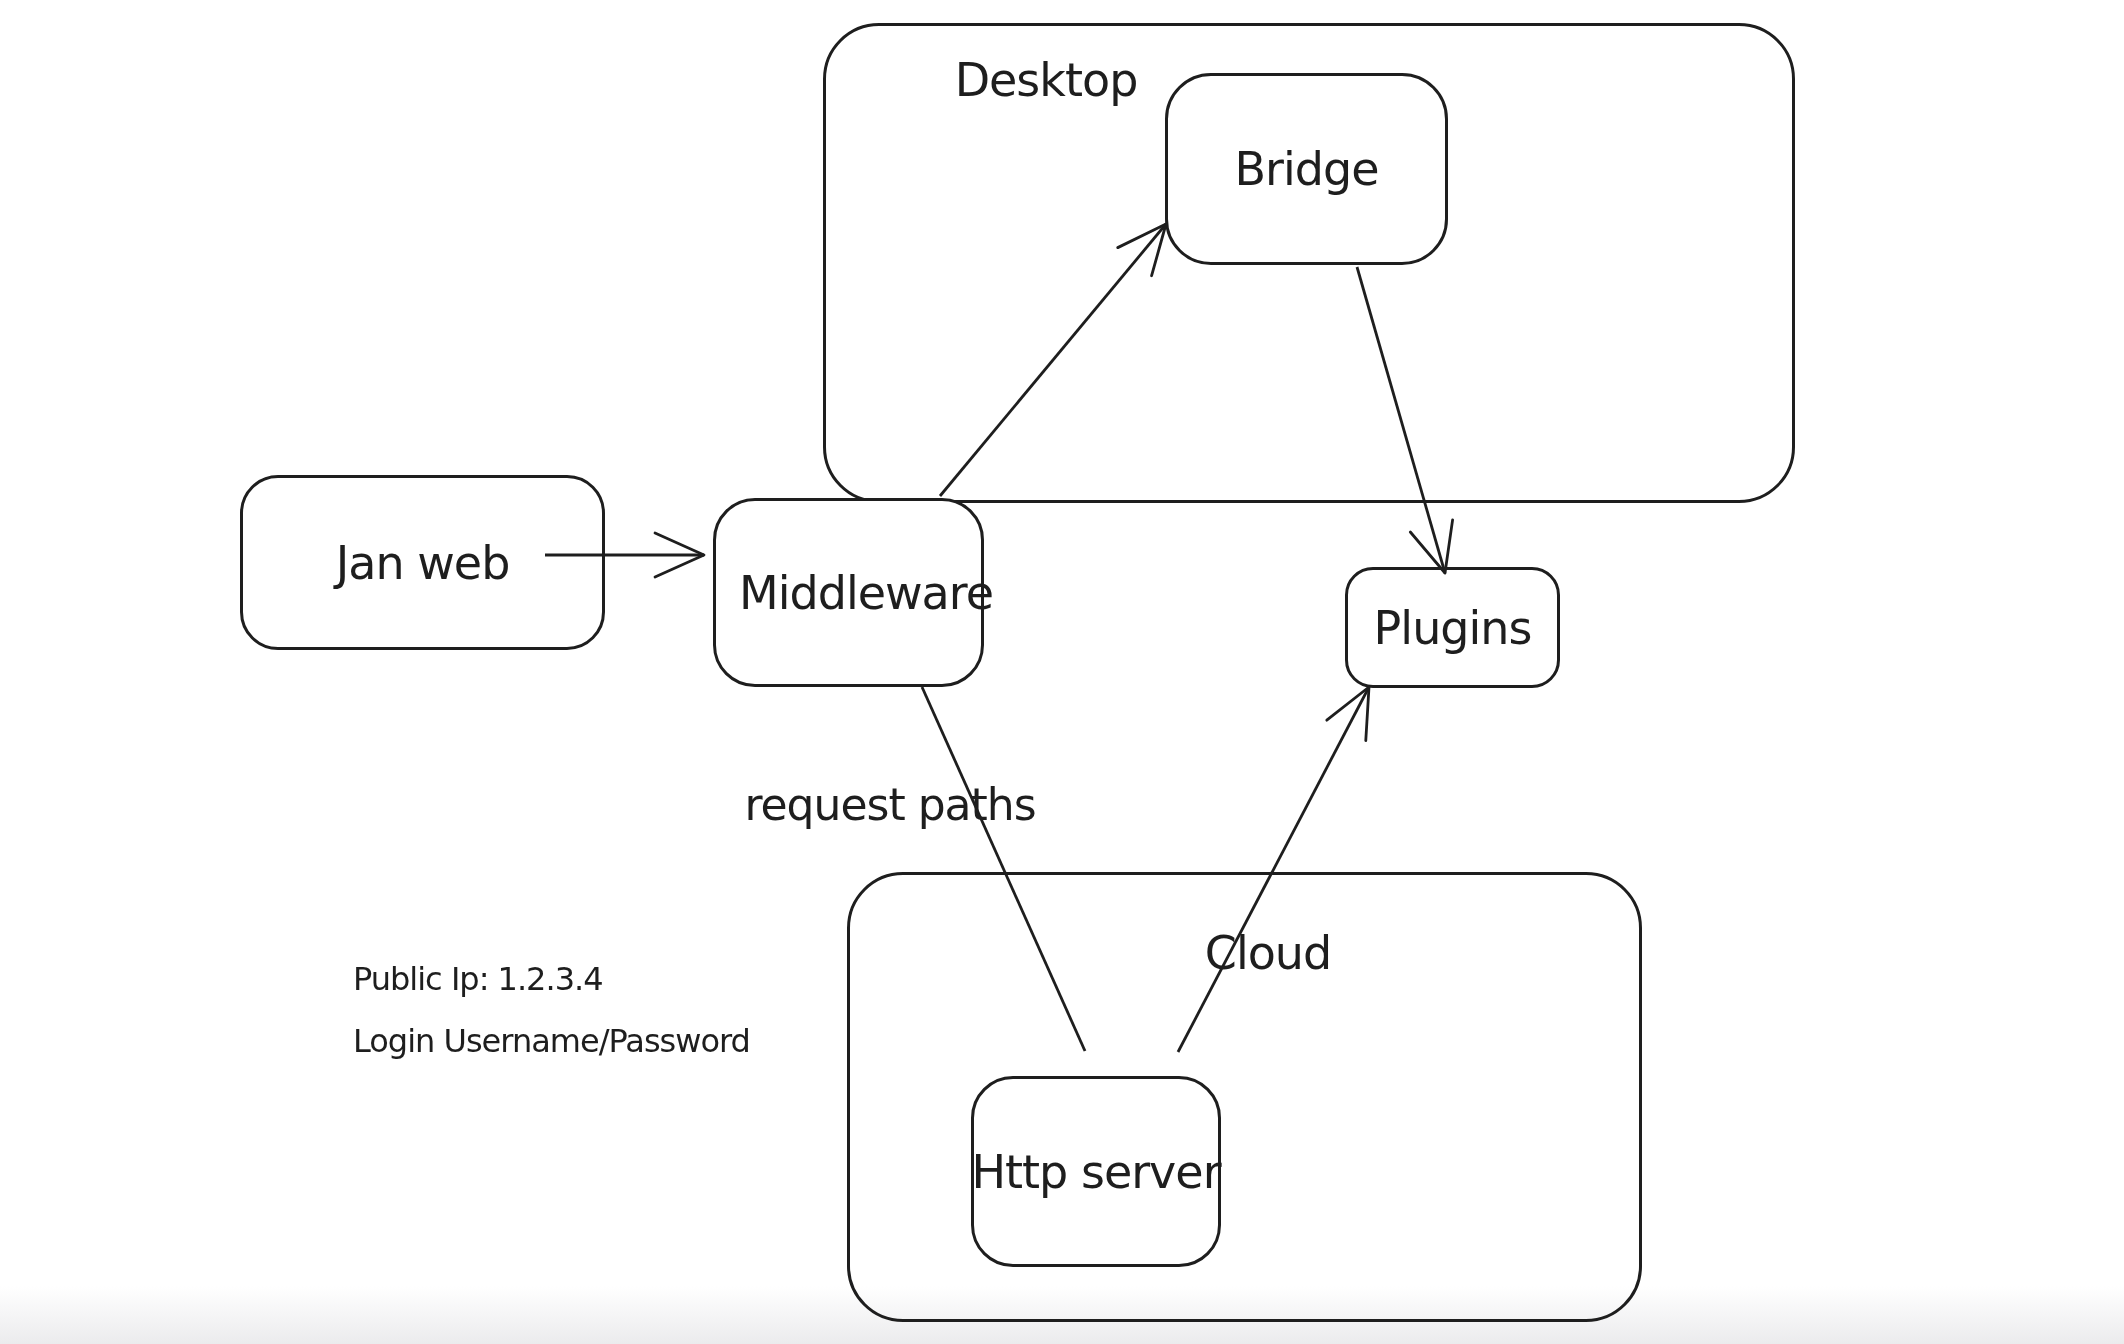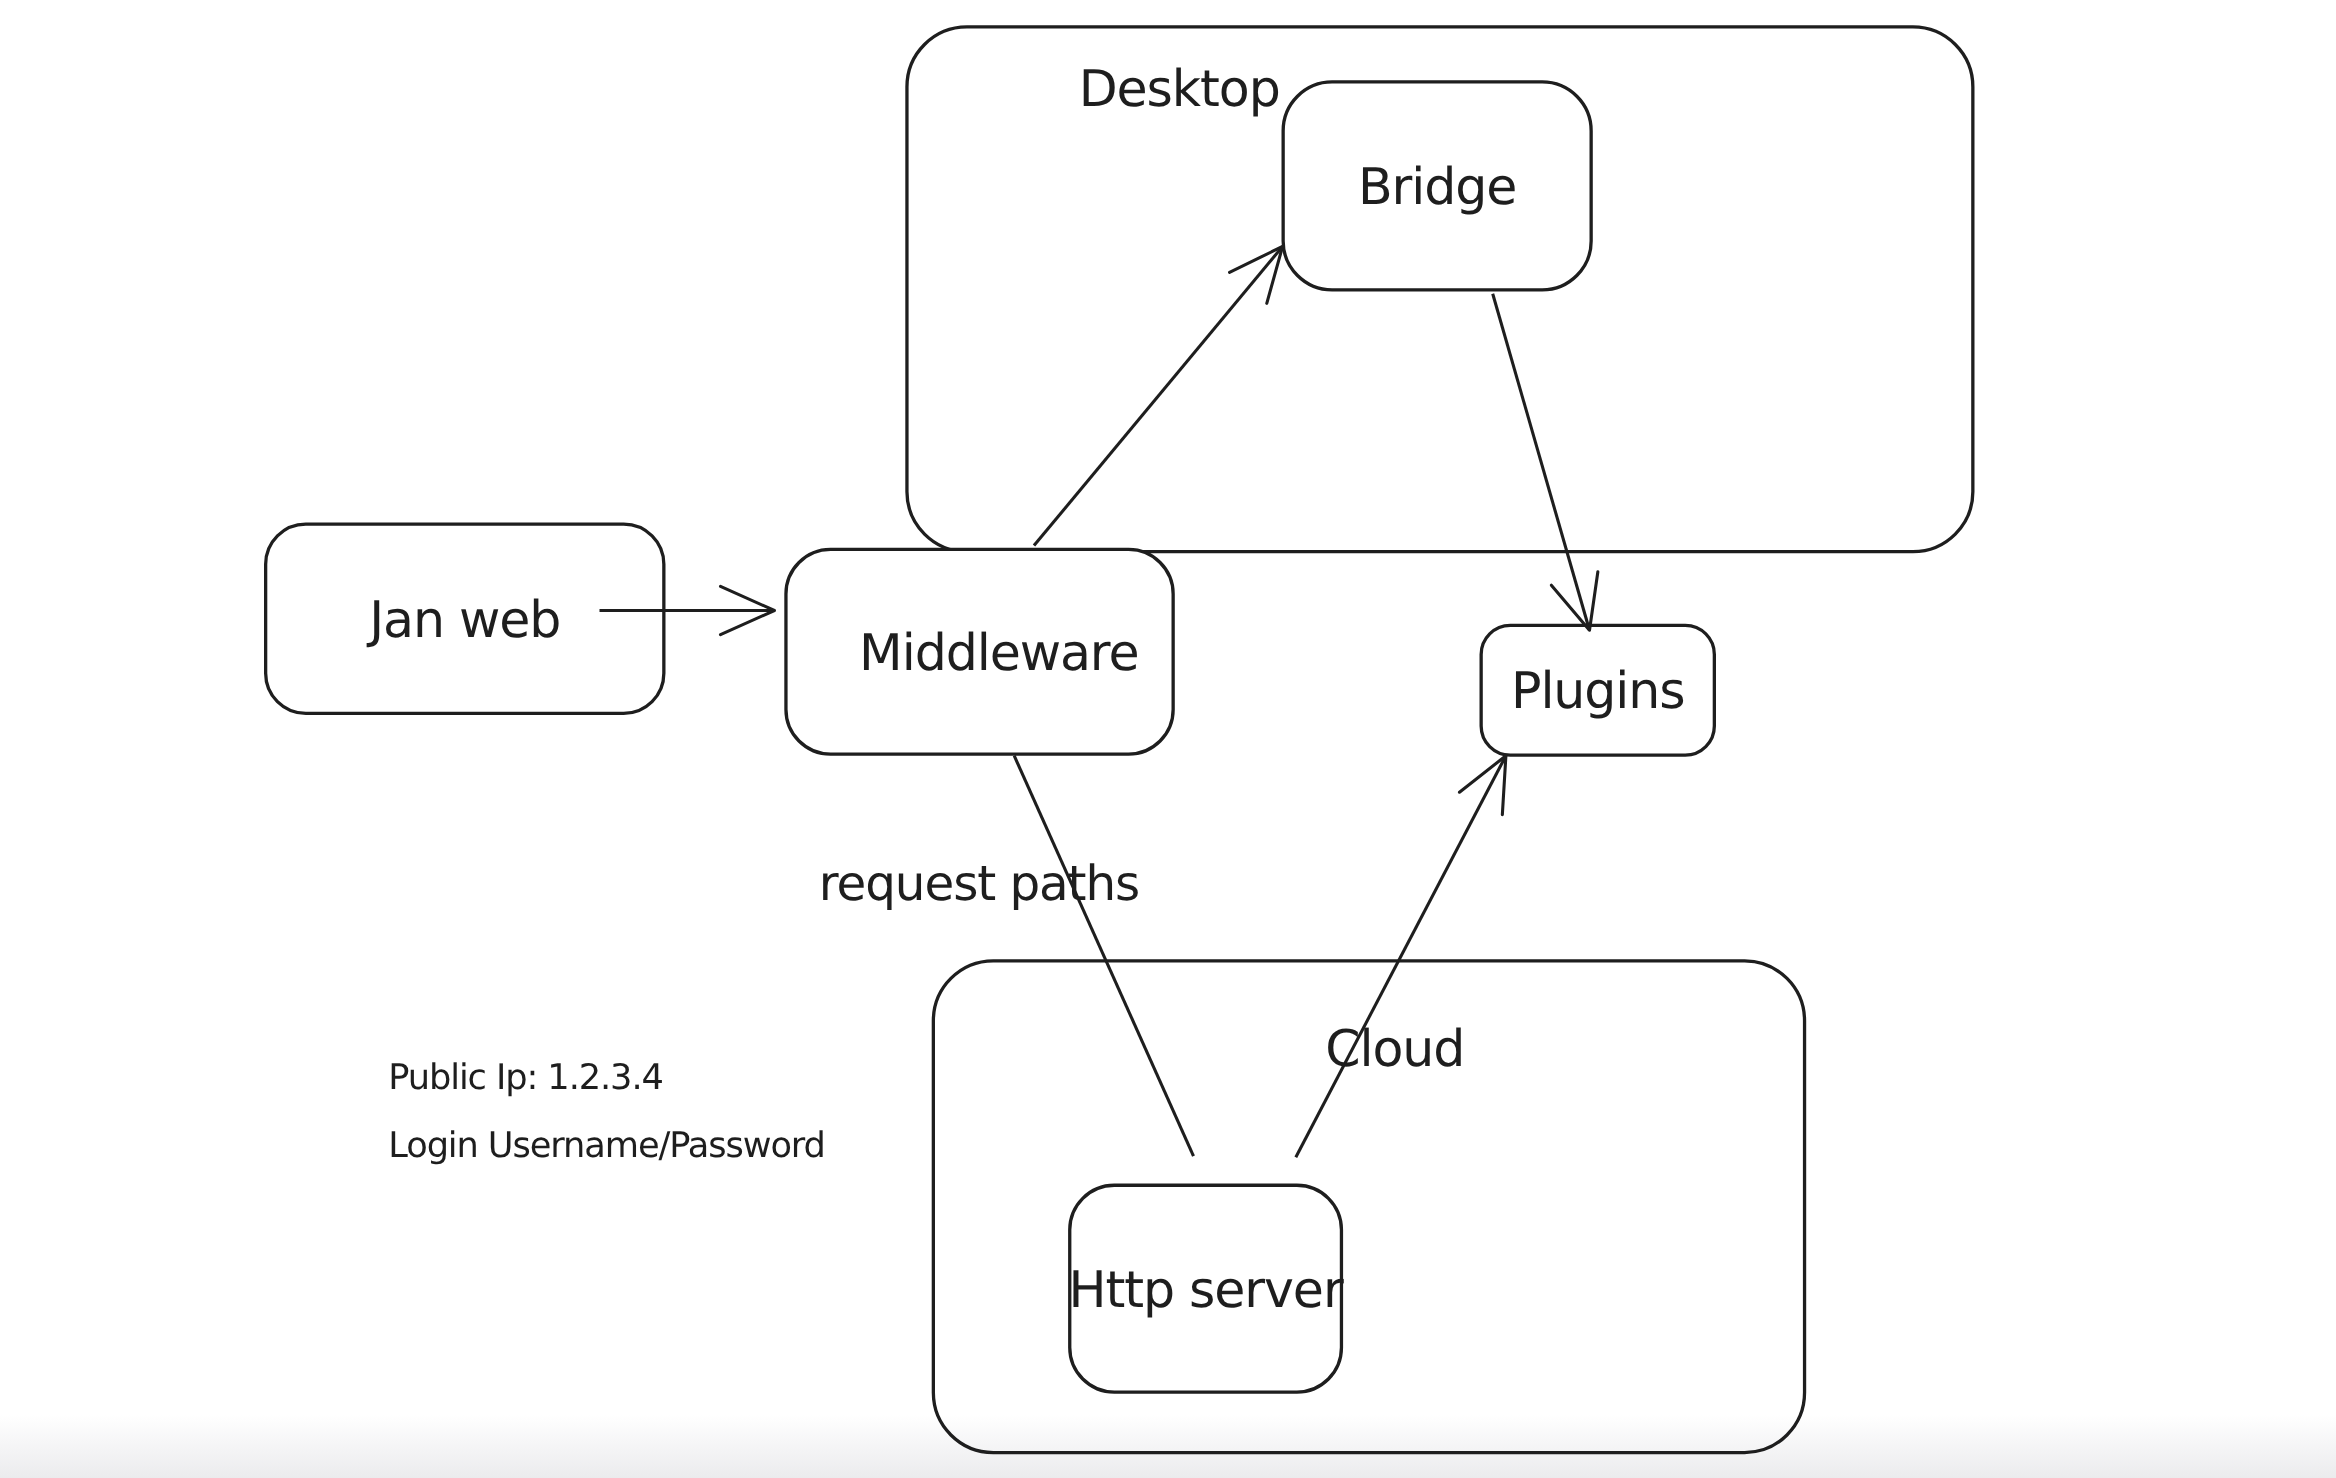--- a/index.html
+++ b/index.html
@@ -29,41 +29,41 @@
   #cloud-container   { left: 847px; top: 872px; width: 795px; height: 450px; }
 
   .container-label {
     position: absolute;
     transform: translate(-50%, -50%);
     font-size: 46px;
     letter-spacing: -1px;
     white-space: nowrap;
     z-index: 4;
   }
-  #desktop-label { left: 1072px; top: 80px;  }
+  #desktop-label { left: 1046px; top: 80px;  }
   #cloud-label   { left: 1268px; top: 953px; }
 
   
   .node {
     position: absolute;
     border: 3.5px solid #1e1e1e;
     background: #ffffff;
     box-sizing: border-box;
     display: flex;
     align-items: center;
     justify-content: center;
     z-index: 2;
   }
   .node .node-label {
     font-size: 46px;
     letter-spacing: -1px;
     white-space: nowrap;
   }
   #node-jan-web     { left: 240px;  top: 475px;  width: 365px; height: 175px; border-radius: 38px; }
-  #node-middleware  { left: 713px;  top: 498px;  width: 355px; height: 189px; border-radius: 42px; padding-left: 35px; }
+  #node-middleware  { left: 713px;  top: 498px;  width: 271px; height: 189px; border-radius: 42px; padding-left: 35px; }
   #node-bridge      { left: 1165px; top: 73px;   width: 283px; height: 192px; border-radius: 46px; }
   #node-plugins     { left: 1345px; top: 567px;  width: 215px; height: 121px; border-radius: 28px; }
   #node-http-server { left: 971px;  top: 1052px; width: 250px; height: 191px; border-radius: 42px; margin-top: 24px; }
 
   
   .edge-label {
     position: absolute;
     transform: translate(-50%, -50%);
     font-size: 44px;
     letter-spacing: -1px;

